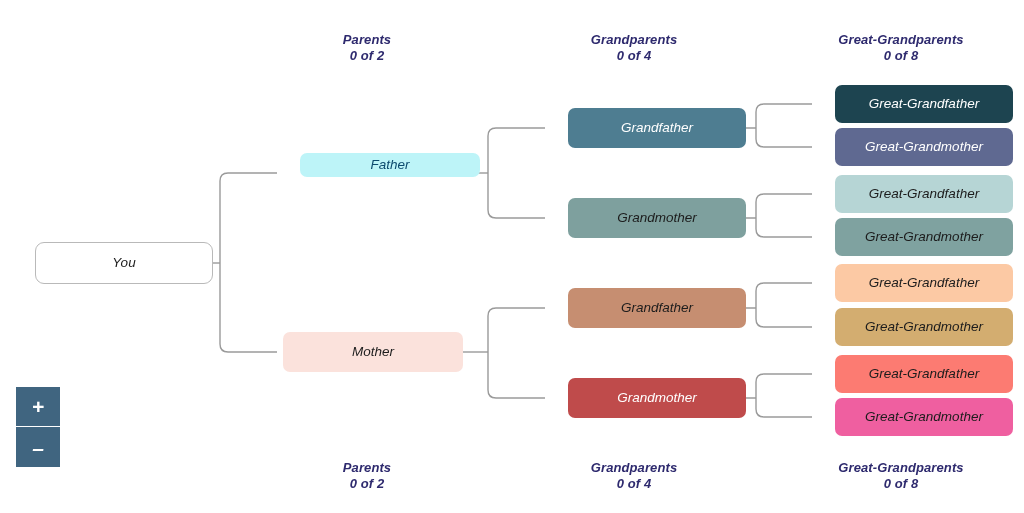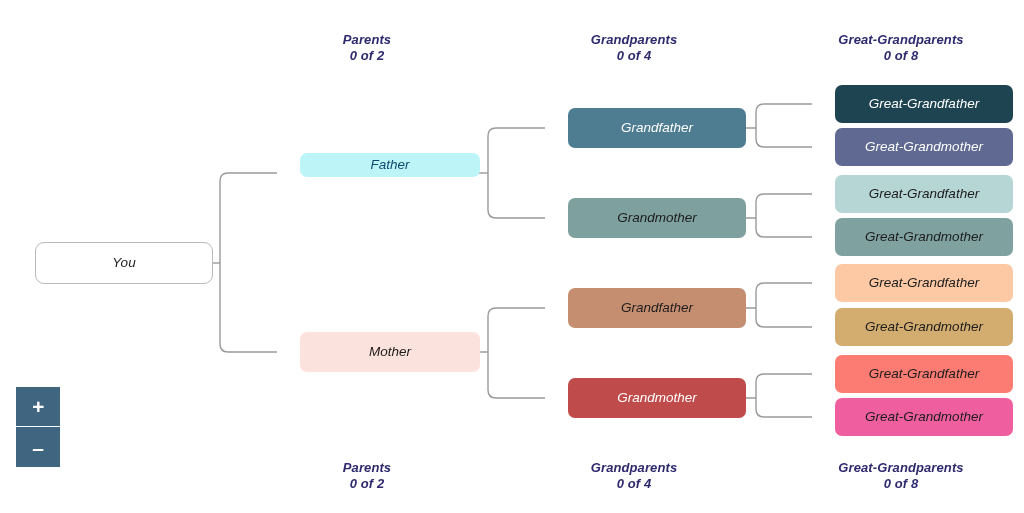--- a/index.html
+++ b/index.html
@@ -156,21 +156,21 @@
     <span class="cl-count">0 of 4</span>
   </div>
   <div class="col-label" style="left: 812px; top: 460px; width: 178px; color: rgb(46, 42, 110);">
     <span class="cl-title">Great-Grandparents</span>
     <span class="cl-count">0 of 8</span>
   </div>
 
   <div class="node self" style="left: 12px; top: 242px; width: 178px; height: 42px; background: rgb(255, 255, 255); color: rgb(28, 28, 28); border-color: rgb(185, 185, 185);">You</div>
 
   <div class="node" style="left: 277px; top: 153px; width: 180px; height: 24px; background: rgb(189, 244, 248); color: #0c4a6e;">Father</div>
-  <div class="node" style="left: 277px; top: 332px; width: 180px; height: 40px; background: rgb(251, 226, 220); color: rgb(28, 28, 28);">Mother</div>
+  <div class="node" style="left: 260px; top: 332px; width: 180px; height: 40px; background: rgb(251, 226, 220); color: rgb(28, 28, 28);">Mother</div>
 
   <div class="node" style="left: 545px; top: 108px; width: 178px; height: 40px; background: rgb(78, 125, 145); color: rgb(255, 255, 255);">Grandfather</div>
   <div class="node" style="left: 545px; top: 198px; width: 178px; height: 40px; background: rgb(126, 160, 158); color: rgb(28, 28, 28);">Grandmother</div>
   <div class="node" style="left: 545px; top: 288px; width: 178px; height: 40px; background: rgb(198, 142, 113); color: rgb(28, 28, 28);">Grandfather</div>
   <div class="node" style="left: 545px; top: 378px; width: 178px; height: 40px; background: rgb(191, 75, 75); color: rgb(255, 255, 255);">Grandmother</div>
 
   <div class="node" style="left: 812px; top: 85px; width: 178px; height: 38px; background: rgb(29, 68, 80); color: rgb(255, 255, 255);">Great-Grandfather</div>
   <div class="node" style="left: 812px; top: 128px; width: 178px; height: 38px; background: rgb(95, 105, 145); color: rgb(255, 255, 255);">Great-Grandmother</div>
   <div class="node" style="left: 812px; top: 175px; width: 178px; height: 38px; background: rgb(182, 213, 213); color: rgb(28, 28, 28);">Great-Grandfather</div>
   <div class="node" style="left: 812px; top: 218px; width: 178px; height: 38px; background: rgb(127, 162, 160); color: rgb(28, 28, 28);">Great-Grandmother</div>

